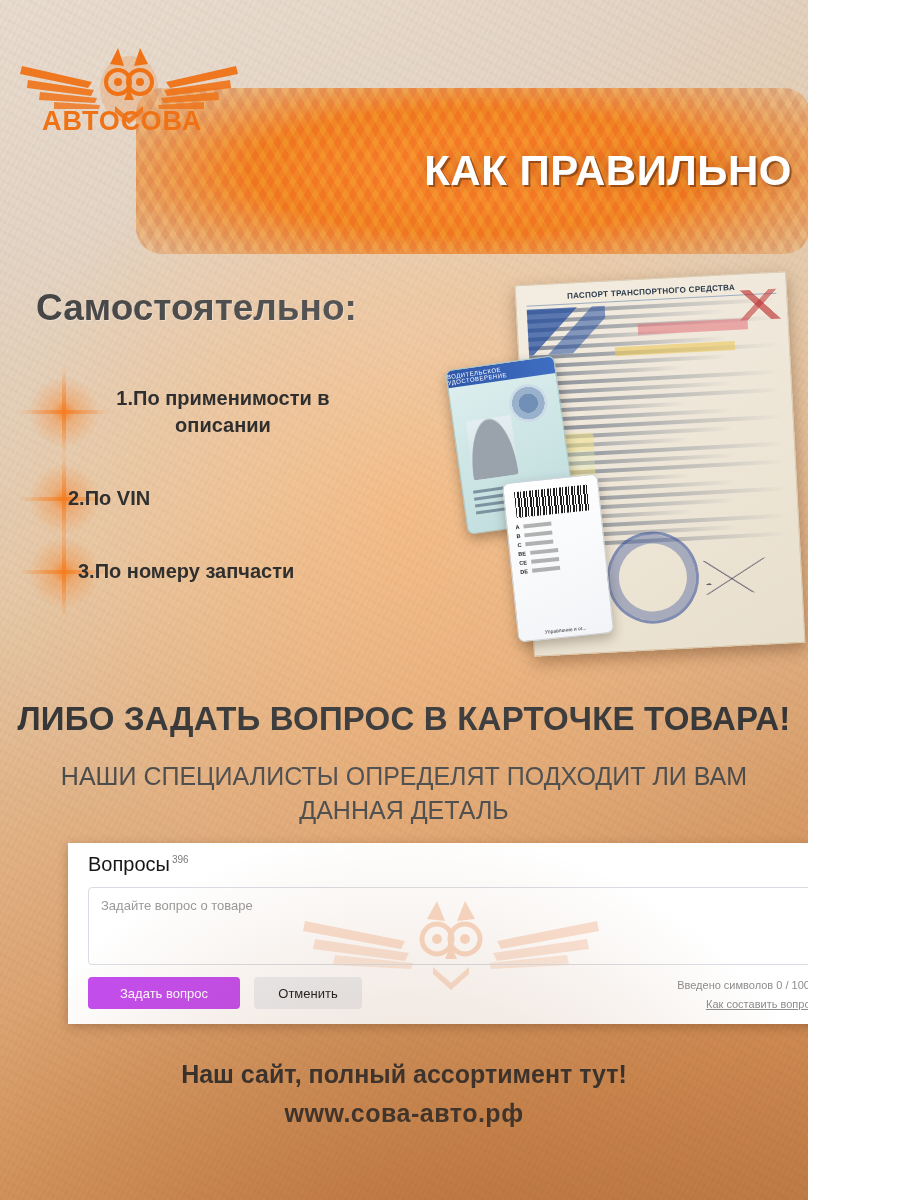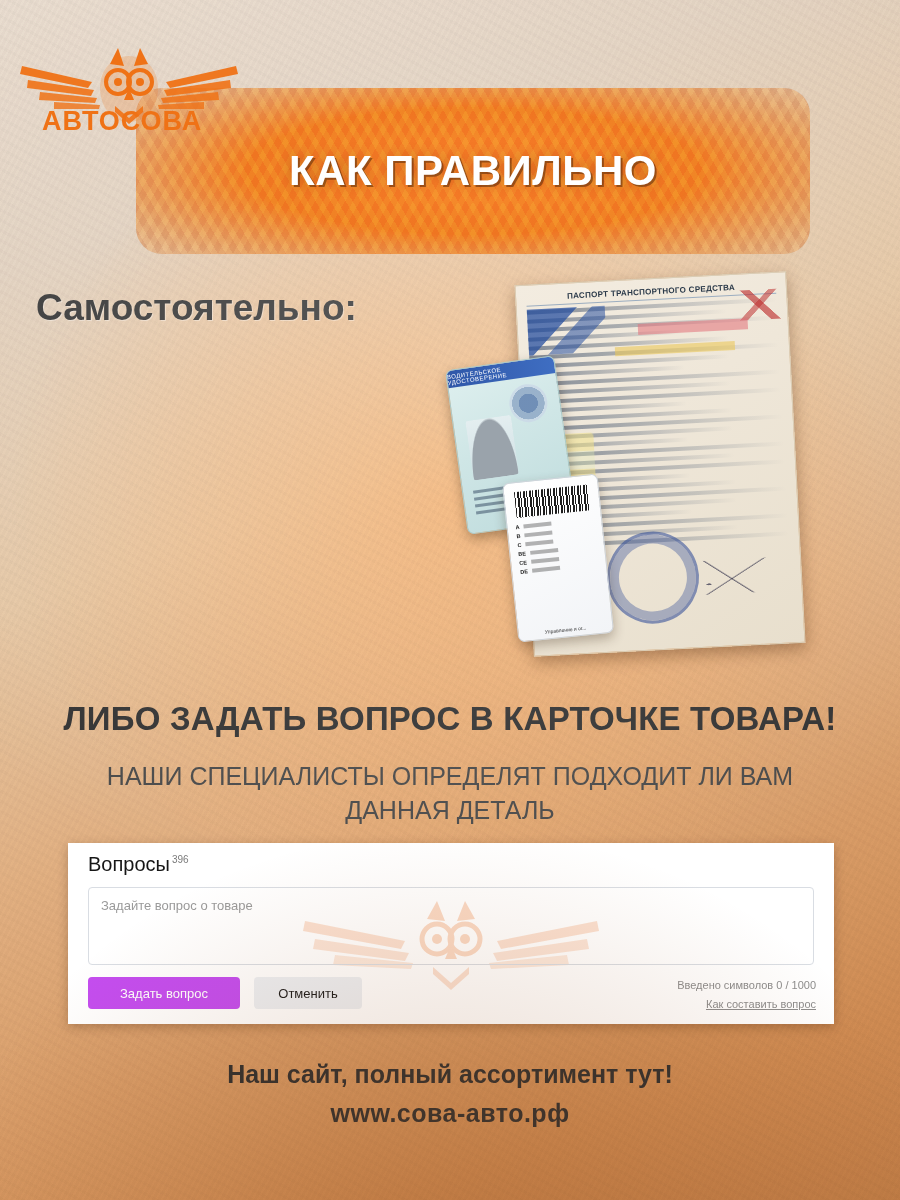--- a/index.html
+++ b/index.html
@@ -5,21 +5,21 @@
   * { box-sizing: border-box; margin: 0; padding: 0; }
 
   html, body {
     width: 900px;
     height: 1200px;
     font-family: "Liberation Sans", sans-serif;
   }
 
   .poster {
     position: relative;
-    width: 900px;
+    width: 808px;
     height: 1200px;
     overflow: hidden;
     background:
       radial-gradient(ellipse 70% 50% at 50% 42%, rgba(255,170,90,0.55) 0%, rgba(255,170,90,0.0) 70%),
       linear-gradient(160deg, #e9ddd0 0%, #e3d3c2 18%, #e6c8a6 40%, #e2b183 58%, #d99d68 74%, #cf8b52 88%, #c07d46 100%);
   }
 
   
   .poster::before {
     content: "";
@@ -67,21 +67,21 @@
     position: absolute;
     left: 136px;
     top: 88px;
     width: 674px;
     height: 166px;
     border-radius: 26px;
     background:
       radial-gradient(ellipse 75% 85% at 50% 50%, #f9862c 0%, #f07e23 45%, rgba(236,126,36,0.55) 72%, rgba(232,150,95,0.12) 100%);
     display: flex;
     align-items: center;
-    justify-content: center;
+    justify-content: flex-end;
     z-index: 5;
   }
   .banner::before {
     content: "";
     position: absolute;
     inset: 0;
     border-radius: 26px;
     background: repeating-linear-gradient(60deg, rgba(255,255,255,0.10) 0 6px, rgba(0,0,0,0.05) 6px 13px),
                 repeating-linear-gradient(-60deg, rgba(255,255,255,0.08) 0 6px, rgba(0,0,0,0.04) 6px 13px);
     mix-blend-mode: overlay;
@@ -518,20 +518,34 @@
   </div>
 
   <div class="banner">
     <h1>
       <span>КАК ПРАВИЛЬНО</span><br>
     </h1>
   </div>
 
   <div class="self-title">Самостоятельно:</div>
 
+  <div class="list">
+    <div class="list-item item-1">
+      <span class="spark"></span>
+      <span>1.По применимости в описании</span>
+    </div>
+    <div class="list-item item-2">
+      <span class="spark"></span>
+      <span>2.По VIN</span>
+    </div>
+    <div class="list-item item-3">
+      <span class="spark"></span>
+      <span>3.По номеру запчасти</span>
+    </div>
+  </div>
 
   <div class="docs">
 
     <div class="pts">
       <div class="pts-blue-corner"></div>
       <div class="pts-red-corner"></div>
       <div class="pts-head">ПАСПОРТ ТРАНСПОРТНОГО СРЕДСТВА</div>
       <div class="pts-hl"></div>
       <div class="pts-hl2"></div>
       <div class="pts-lines">

